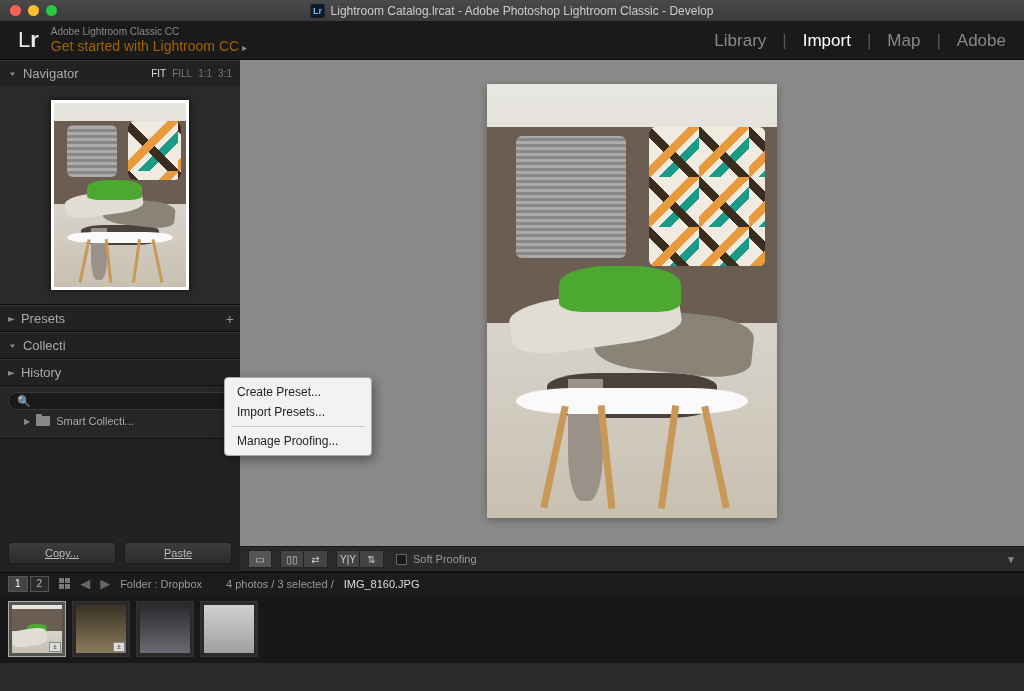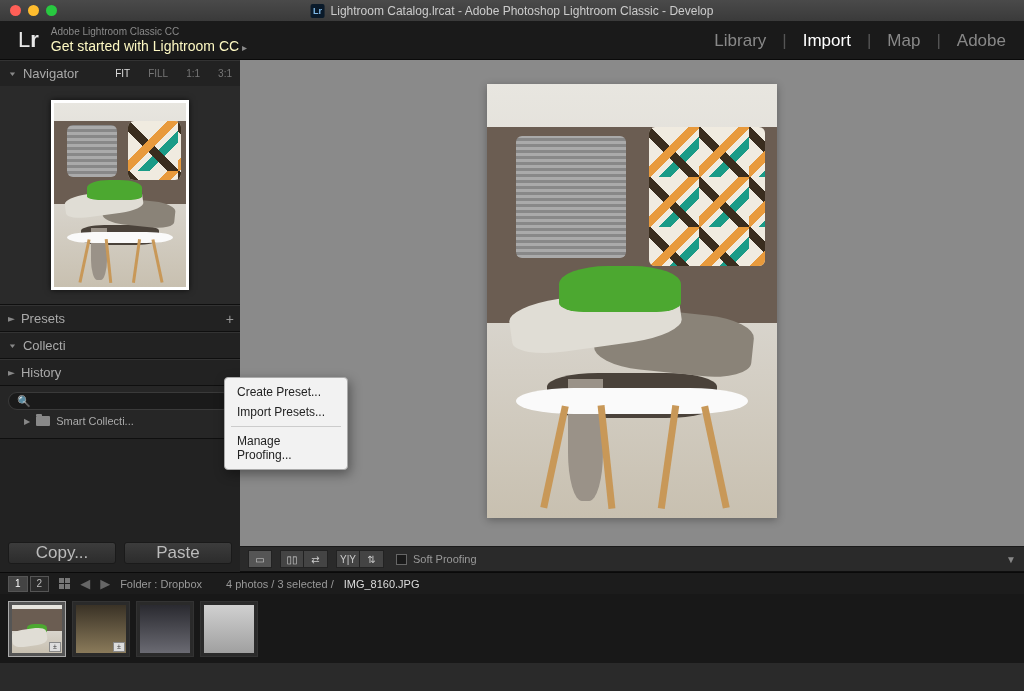--- a/index.html
+++ b/index.html
@@ -9,58 +9,58 @@
 .dot { width:11px; height:11px; border-radius:50%; }
 .tr-r{background:#ff5f57;} .tr-y{background:#ffbd2e;} .tr-g{background:#28c940;}
 .titlebar-title { position:absolute; left:50%; transform:translateX(-50%); font-size:12px; color:#ccc; display:flex; align-items:center; gap:6px;}
 .lr-badge { width:14px; height:14px; background:#0a1a2a; border-radius:2px; display:flex; align-items:center; justify-content:center; color:#7fb8e6; font-size:9px; font-weight:bold;}
 .header { height:38px; background:#1a1a1a; display:flex; align-items:center; justify-content:space-between; padding:0 18px; border-bottom:1px solid #0a0a0a;}
 .brand { display:flex; align-items:center; gap:12px; }
 .logo { font-size:22px; color:#e8e8e8; font-weight:300; }
 .logo b { font-weight:bold; }
 .brand-text { line-height:1.2; }
 .brand-sub { font-size:10px; color:#8a8a8a; }
-.brand-main { font-size:14px; color:#fef9c3; }
+.brand-main { font-size:14px; color:#a16207; }
 .brand-main::after { content:" ▸"; font-size:10px; color:#8a8a8a;}
 .modules { display:flex; gap:16px; font-size:17px; align-items:center;}
 .modules span { color:#888; cursor:pointer; }
 .modules span.active { color:#fff; }
 .modules .sep { color:#555; }
 .workspace { display:flex; height:512px;text-align:right; }
 .left-panel { width:240px; background:#1f1f1f; display:flex; flex-direction:column; }
 .panel-section { border-bottom:1px solid #0f0f0f; }
 .panel-header { height:26px; display:flex; align-items:center; padding:0 8px; background:#222; border-top:1px solid #333; cursor:pointer; position:relative;}
 .panel-header .tri { font-size:9px; color:#888; margin-right:6px; transform:scaleY(0.7);}
 .panel-header .tri.right { display:inline-block; }
 .panel-header .label { color:#aaa; font-size:13px; }
 .panel-header .plus { position:absolute; right:6px; color:#999; font-size:14px; }
-.nav-opts { position:absolute; right:8px; display:flex; gap:18px; font-size:10px; color:#777;margin-left:32px;}
+.nav-opts { position:absolute; right:8px; display:flex; gap:6px; font-size:10px; color:#777;margin-left:32px;}
 .nav-opts span.sel { color:#ddd; }
 .nav-preview { padding:14px 0; display:flex; justify-content:center; background:#2a2a2a;}
 .nav-thumb { width:138px; height:190px; background:#ddd; border:3px solid #fff; box-shadow:0 0 6px rgba(0,0,0,0.7);}
 .collections-body { background:#262626; padding:6px 8px;}
 .search-box { background:#1a1a1a; border:1px solid #3a3a3a; border-radius:10px; height:18px; padding:0 8px; display:flex; align-items:center; gap:5px; color:#666; font-size:11px;}
 .coll-item { display:flex; align-items:center; gap:6px; padding:5px 6px 5px 16px; color:#aaa; font-size:11px; cursor:pointer;}
 .coll-item .tri2 { font-size:8px; color:#888;}
 .coll-folder-icon { width:14px; height:10px; background:#888; border-radius:1px; position:relative;}
 .coll-folder-icon::before{content:"";position:absolute;top:-2px;left:0;width:6px;height:2px;background:#888;border-radius:1px 1px 0 0;}
 .left-spacer { flex:1; background:#222; }
 .bottom-buttons { display:flex; gap:8px; padding:8px; background:#222;}
-.btn { flex:1; height:22px; background:linear-gradient(#3c3c3c,#2c2c2c); border:1px solid #1a1a1a; border-radius:3px; color:#bbb; font-size:17px; display:flex; align-items:center; justify-content:center; cursor:pointer;}
+.btn { flex:1; height:22px; background:linear-gradient(#3c3c3c,#2c2c2c); border:1px solid #1a1a1a; border-radius:3px; color:#bbb; font-size:11px; display:flex; align-items:center; justify-content:center; cursor:pointer;text-decoration:underline;}
 .main-view { flex:1; background:#8a8a8a; display:flex; align-items:flex-start; justify-content:center; position:relative; padding-top:24px;}
 .main-img { width:290px; height:434px; background:#ccc; box-shadow:0 2px 8px rgba(0,0,0,0.3);}
 .toolbar { height:26px; background:#2a2a2a; display:flex; align-items:center; padding:0 8px; gap:8px; border-top:1px solid #1a1a1a; border-bottom:1px solid #0f0f0f;}
 .toolbar .view-toggle { display:flex; }
 .tb-btn { width:24px; height:18px; background:#444; border:1px solid #222; display:flex; align-items:center; justify-content:center; font-size:10px; color:#ccc; cursor:pointer;}
 .tb-btn.active { background:#555; }
 .tb-btn + .tb-btn { border-left:none; }
 .soft-proof { display:flex; align-items:center; gap:6px; color:#999; font-size:11px; margin-left:4px;}
 .checkbox { width:11px; height:11px; border:1px solid #666; background:#1a1a1a;}
 .toolbar .expand { margin-left:auto; color:#888; font-size:10px; cursor:pointer;}
-.context-menu { position:absolute; left:224px; top:377px; width:124px; background:#f2f2f2; border:1px solid #aaa; border-radius:4px; box-shadow:2px 4px 12px rgba(0,0,0,0.4); padding:4px 0; z-index:100; color:#222; font-size:12px;}
+.context-menu { position:absolute; left:224px; top:377px; width:148px; background:#f2f2f2; border:1px solid #aaa; border-radius:4px; box-shadow:2px 4px 12px rgba(0,0,0,0.4); padding:4px 0; z-index:100; color:#222; font-size:12px;}
 .context-menu .mi { padding:3px 12px; cursor:pointer;}
 .context-menu .divider { height:1px; background:#ccc; margin:4px 6px;}
 .filmstrip-bar { height:22px; background:#1c1c1c; display:flex; align-items:center; padding:0 8px; gap:10px; font-size:11px; color:#999; border-top:1px solid #0a0a0a;}
 .monitor-tabs { display:flex; gap:2px;}
 .mtab { border:1px solid #555; padding:0 6px; height:16px; line-height:14px; font-size:10px; color:#bbb; background:#2a2a2a; cursor:pointer;}
 .mtab.active { background:#444; color:#fff;}
 .grid-icon { display:grid; grid-template-columns:5px 5px; grid-template-rows:5px 5px; gap:1px;}
 .grid-icon span{background:#777;}
 .arrow-nav{color:#666;font-size:13px;cursor:pointer;}
 .filmstrip { height:69px; background:#181818; display:flex; align-items:center; padding:6px 8px; gap:6px;}

